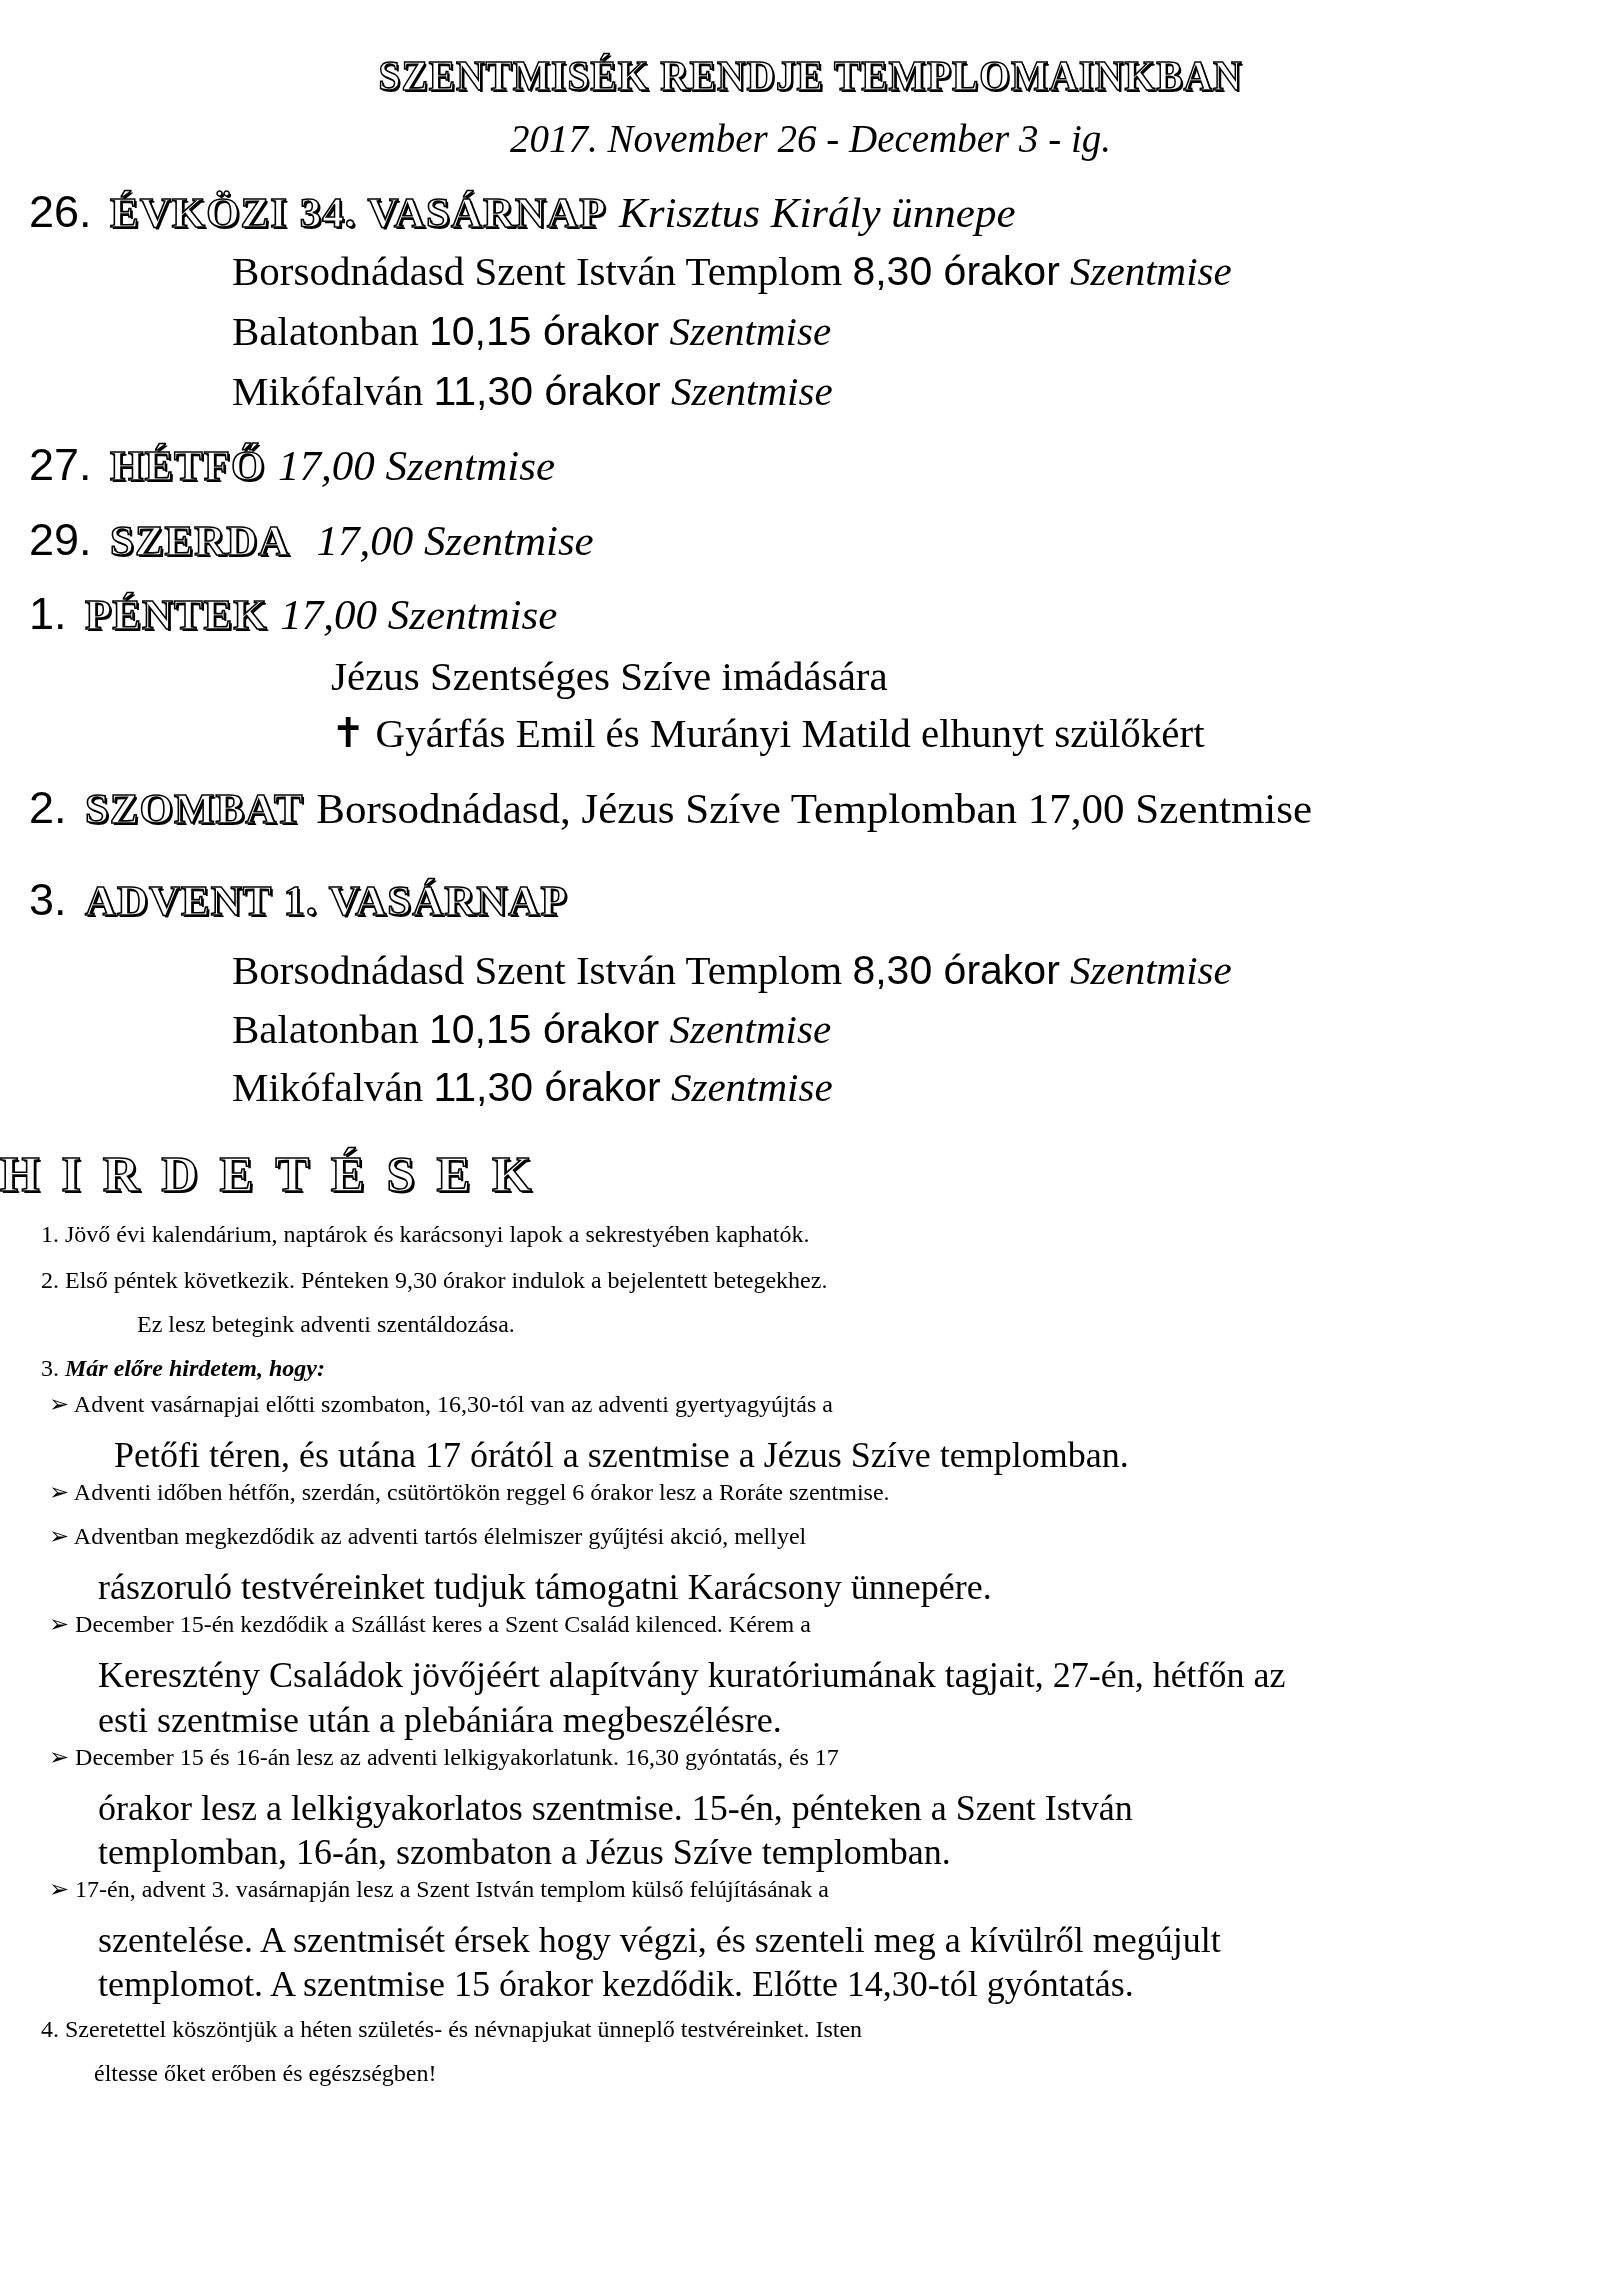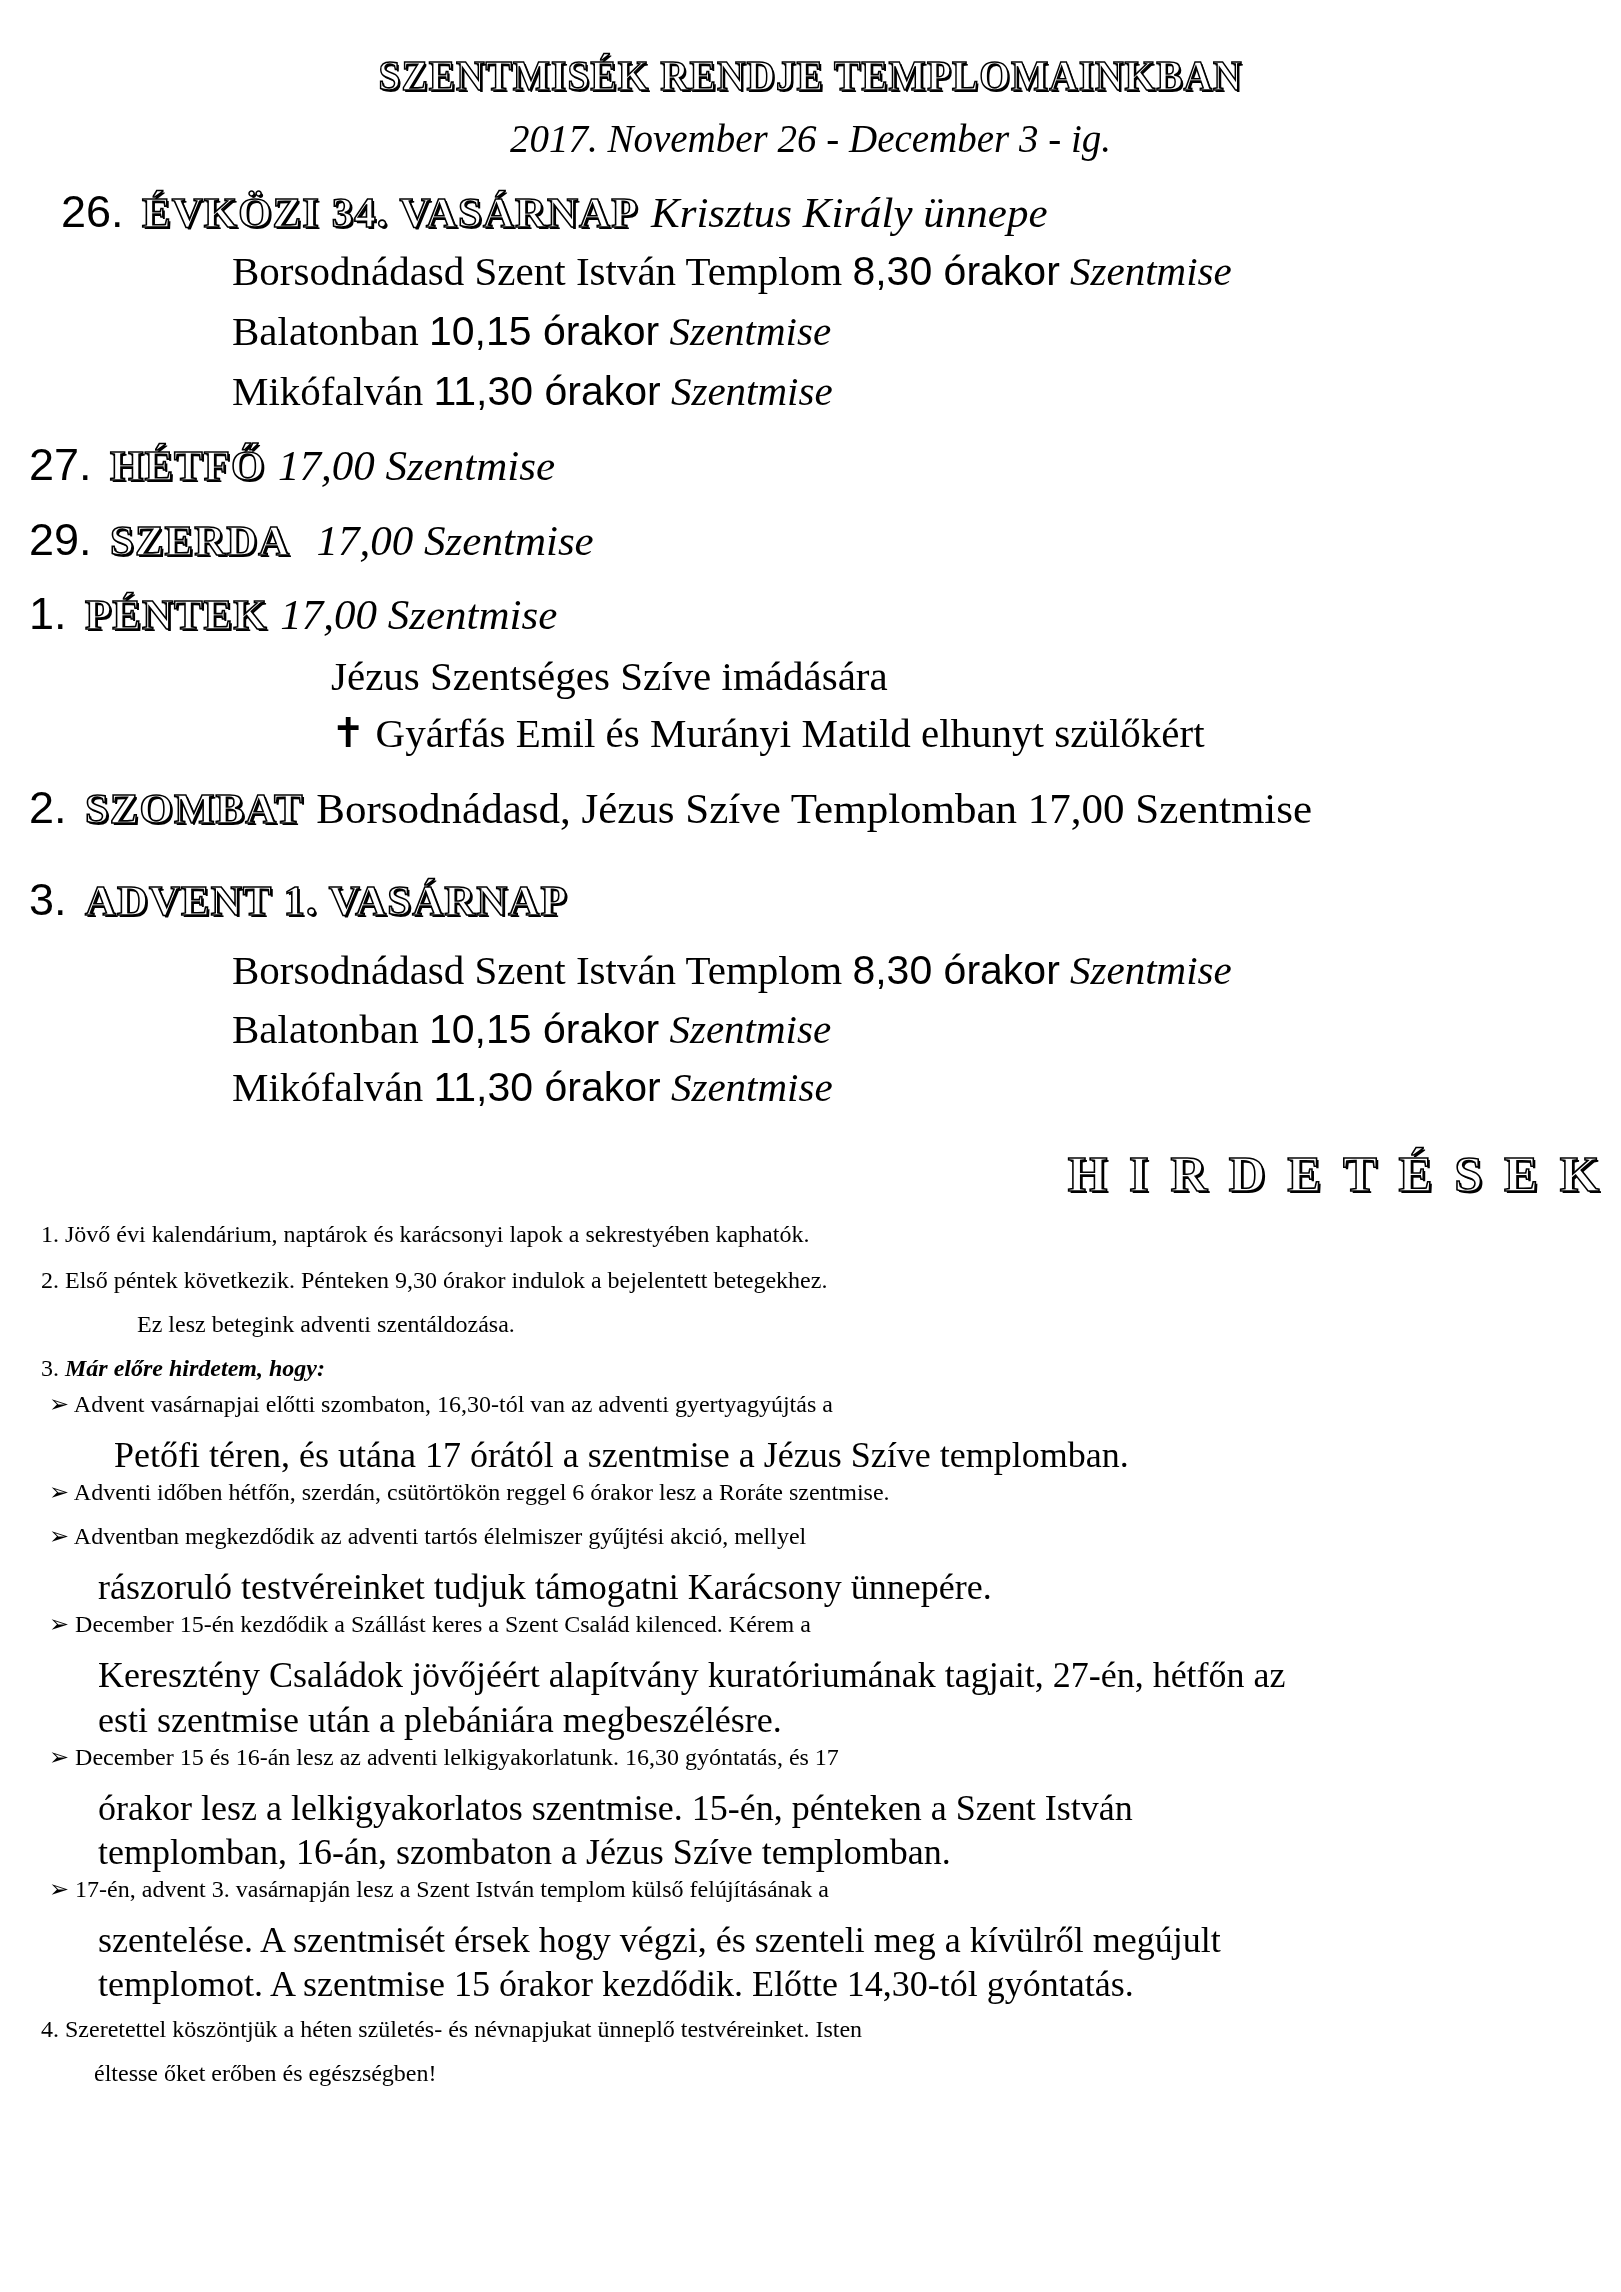--- a/index.html
+++ b/index.html
@@ -10,32 +10,32 @@
   .title { left:0; width:1621px; text-align:center; top:51px; font-size:43px; transform:scaleX(0.92); }
   .subtitle { left:0; width:1621px; text-align:center; top:116px; font-size:39px; font-style:italic; }
   .day { left:29px; font-size:45px; font-family:"Liberation Sans", sans-serif; }
   .day .num { font-family:"Liberation Sans", sans-serif; }
   .day .dn { font-family:"Liberation Serif", serif; font-size:43px; margin-left:5.9px; }
   .day .rest { font-family:"Liberation Serif", serif; font-style:italic; font-size:43px; }
   .day .rest-up { font-family:"Liberation Serif", serif; font-size:43px; }
   .sub { font-size:41px; }
   .sub .t { font-family:"Liberation Sans", sans-serif; font-size:41px; }
   .sub .it { font-style:italic; }
-  .hird { left:0; width:1621px; text-align:right; top:1145px; font-size:51px; letter-spacing:21.6px; }
+  .hird { left:0; width:1621px; text-align:left; top:1145px; font-size:51px; letter-spacing:21.6px; }
   .ann { font-size:24px; line-height:44px; left:41px; }
   .bul { font-size:24px; left:49px; }
   .cont { font-size:36px; left:98px; }
 </style>
 </head>
 <body>
 
 <div class="abs deco title">SZENTMISÉK RENDJE TEMPLOMAINKBAN</div>
 <div class="abs subtitle">2017. November 26 - December 3 - ig.</div>
 
-<div class="abs day" style="top:186px;margin-left:32px;">
+<div class="abs day" style="top:186px;">
   <span class="num">26.</span>
   <span class="dn deco">ÉVKÖZI 34. VASÁRNAP</span>
   <span class="rest">Krisztus Király ünnepe</span>
 </div>
 <div class="abs sub" style="left:232px;top:247px;">
   <span>Borsodnádasd Szent István Templom</span>
   <span class="t">8,30 órakor</span>
   <span class="it">Szentmise</span>
 </div>
 <div class="abs sub" style="left:232px;top:307px;">

